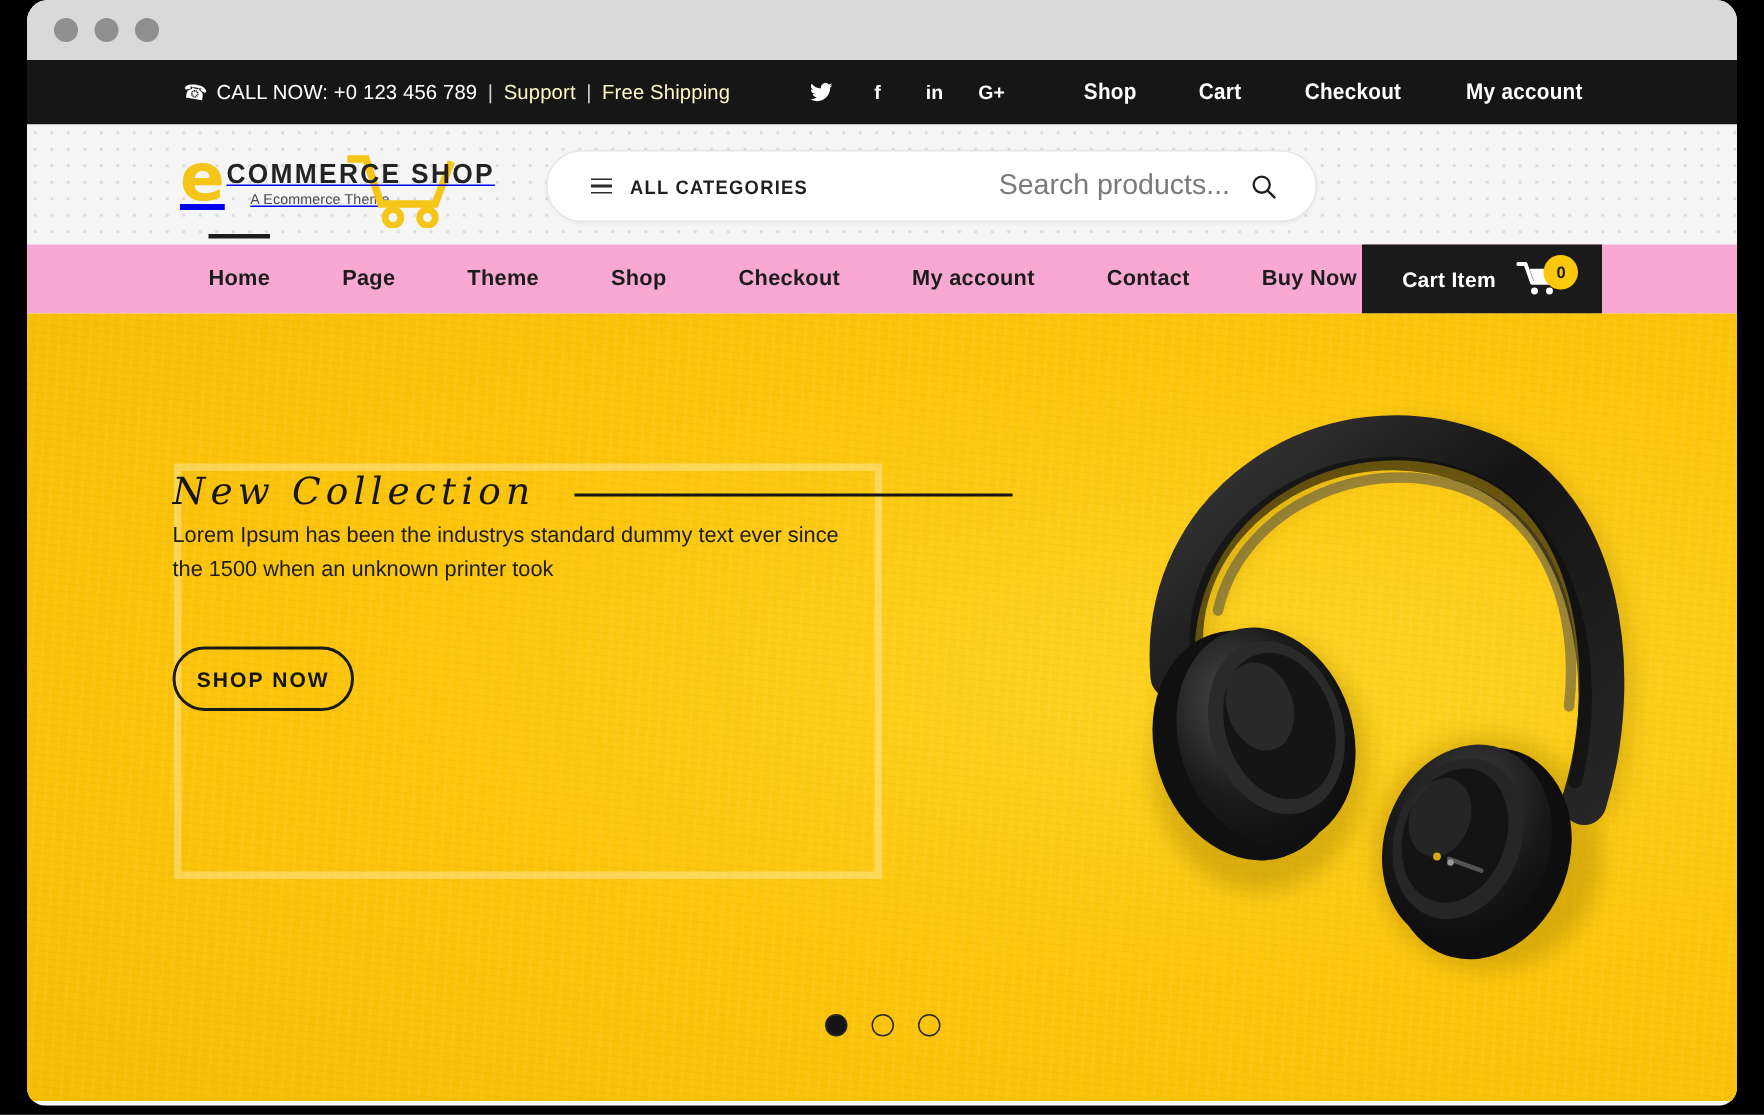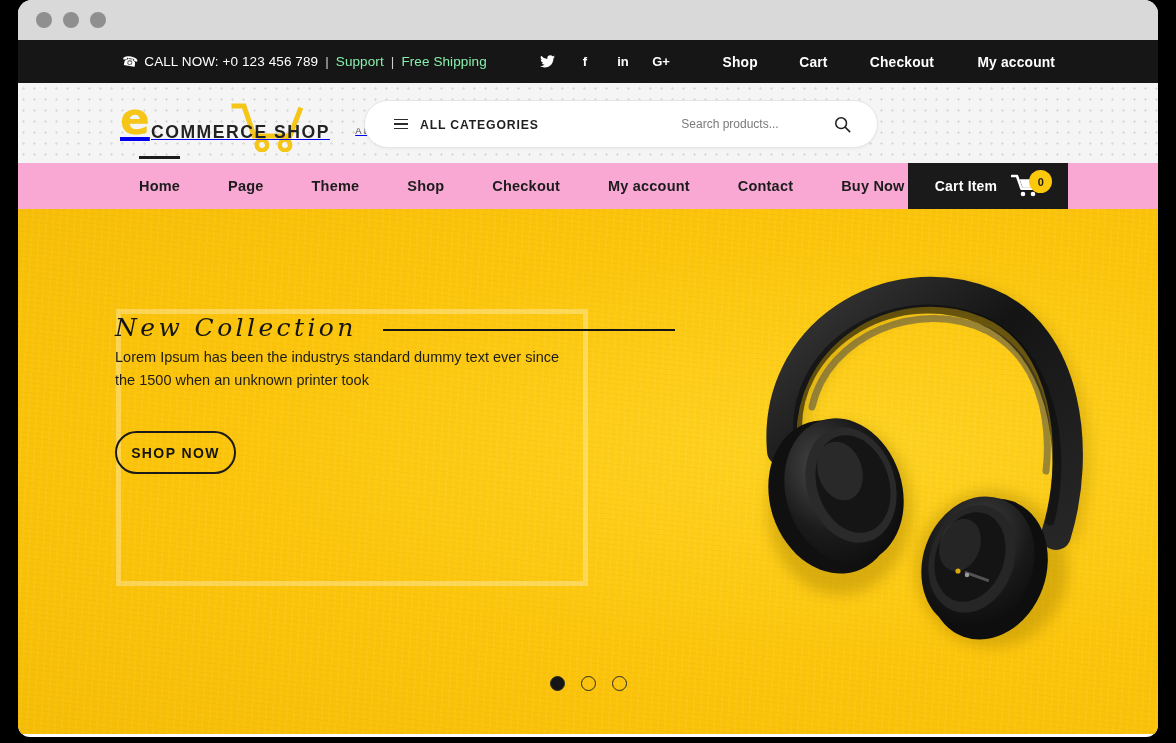--- a/index.html
+++ b/index.html
@@ -56,21 +56,21 @@
     letter-spacing: .1px;
     white-space: nowrap;
   }
   .phone-icon {
     display: inline-block;
     margin-right: 6px;
     font-size: 13px;
     transform: rotate(10deg);
   }
   .topbar-sep { margin: 0 7px; color: #cfcfcf; }
-  .topbar-link { color: #86efac; text-decoration: none; }
+  .topbar-link { color: #fef9c3; text-decoration: none; }
 
   .socials {
     position: absolute;
     left: 521px;
     display: flex;
     align-items: center;
     gap: 22px;
   }
   .social {
     display: inline-flex;
@@ -124,22 +124,22 @@
   .logo-e {
     font-size: 44px;
     font-weight: bold;
     color: #f5c518;
     line-height: 40px;
     margin-top: 5px;
     font-family: "DejaVu Sans", sans-serif;
   }
   .logo-textwrap {
     display: flex;
-    flex-direction: row;
-    margin-top: 28px;
+    flex-direction: column;
+    margin-top: 12px;
     margin-left: 1px;
   }
   .logo-main {
     font-size: 18.5px;
     font-weight: bold;
     letter-spacing: 1.6px;
     color: #232323;
     line-height: 19px;
     font-stretch: condensed;
     transform: scaleX(.95);
@@ -189,22 +189,22 @@
     color: #1f1f1f;
     font-stretch: condensed;
     transform: scaleX(.94);
     transform-origin: left center;
   }
   .search-input {
     margin-left: auto;
     border: none;
     outline: none;
     background: transparent;
-    text-align: center;
-    font-size: 12px;
+    text-align: right;
+    font-size: 19px;
     color: #0f766e;
     font-family: "Liberation Sans", sans-serif;
     width: 180px;
   }
   .search-input::placeholder { color: #7a7a7a; }
   .search-go {
     margin: 0 26px 0 14px;
     display: flex;
     cursor: pointer;
   }

